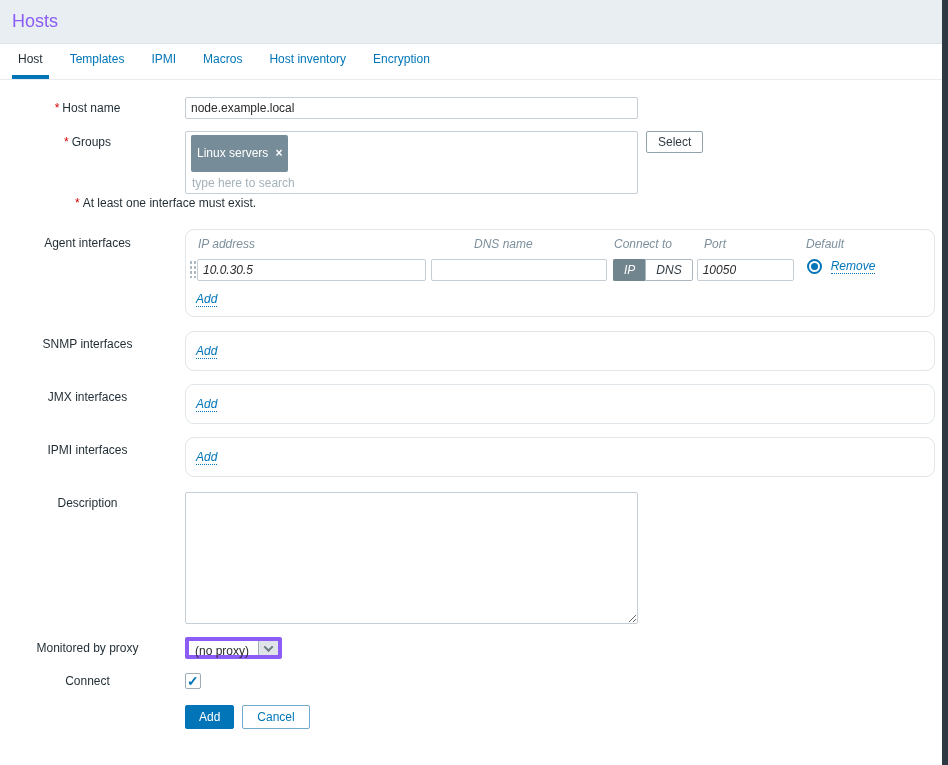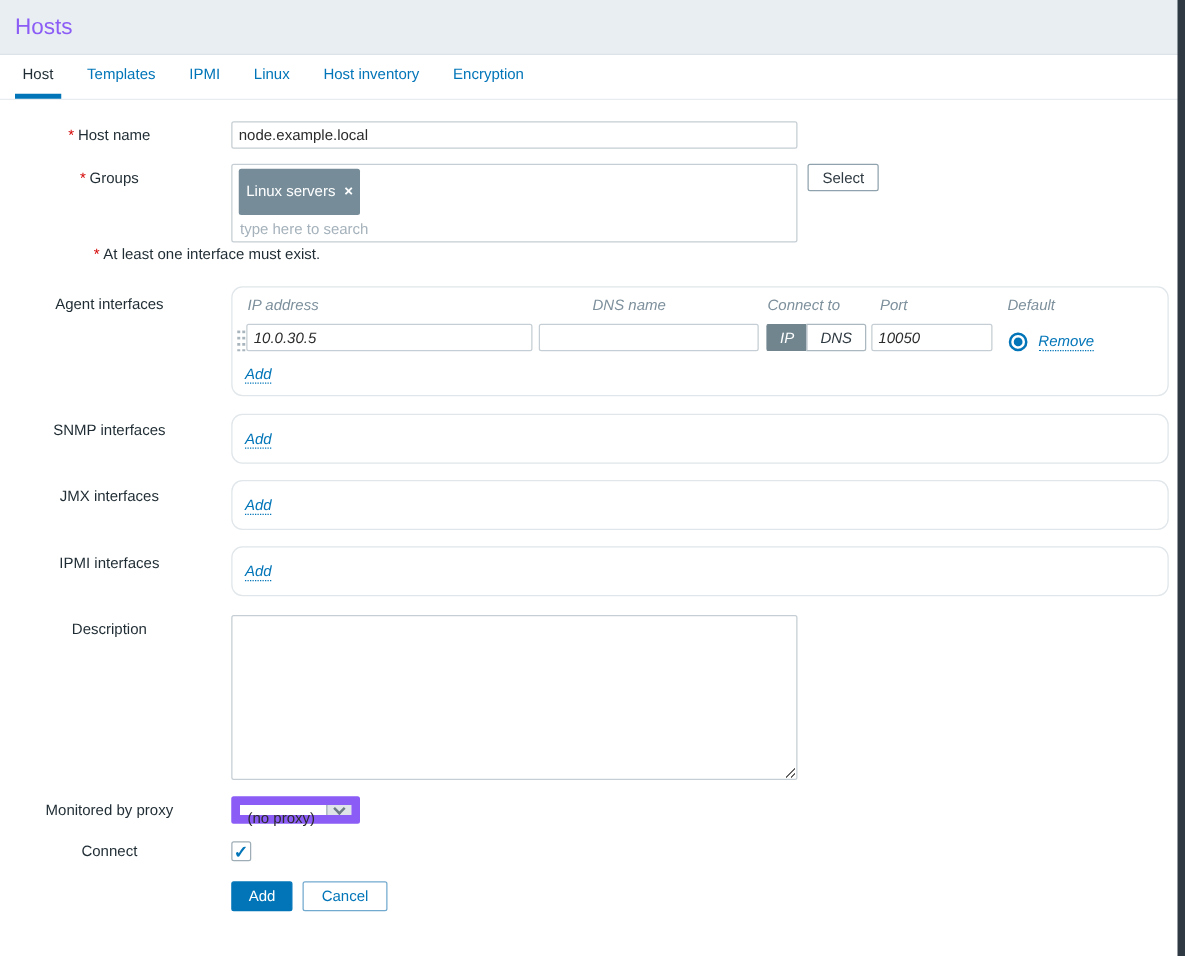--- a/index.html
+++ b/index.html
@@ -48,21 +48,21 @@
 
   .note-row { margin:-5px 0 19px 75px; color:#1f2c33; }
 
   
   .iface-box { width:750px; border:1px solid #e0e6ea; border-radius:9px; background:#fff;font-style:italic; }
   .iface-box.agent { padding:7px 10px 9px 3px; }
   .iface-box.empty { height:40px; display:flex; align-items:center; padding-left:10px; }
   .iface-headers { position:relative; height:14px; color:#7d909c; margin-bottom:8px; }
   .iface-headers span { position:absolute; top:0; white-space:nowrap; }
   .h-ip { left:9px; } .h-dns { left:285px; } .h-conn { left:425px; } .h-port { left:515px; } .h-def { left:617px; }
-  .iface-row { display:flex; align-items:flex-end; }
+  .iface-row { display:flex; align-items:flex-start; }
   .drag-handle {
     width:8px; height:19px; margin:0 0 0 0; cursor:move;
     background-image: radial-gradient(circle, #a8b5bd 1.1px, rgba(0,0,0,0) 1.3px);
     background-size:4px 5px; background-position:0 1px;
   }
   .toggle { display:inline-flex; margin-left:6px; border-radius:2px; }
   .seg { height:22px; padding:0 10px; display:flex; align-items:center; border:1px solid #acb8c0; background:#fff; color:#2f3a42; cursor:pointer; }
   .seg:first-child { border-radius:2px 0 0 2px; border-right:none; }
   .seg:last-child { border-radius:0 2px 2px 0; }
   .seg.selected { background:#71858f; border-color:#71858f; color:#fff; }
@@ -72,21 +72,21 @@
   .radio.checked::after { content:""; position:absolute; left:2px; top:2px; width:7px; height:7px; border-radius:50%; background:#0275b8; }
 
   .link-action { color:#0275b8; border-bottom:1px dotted #0275b8; cursor:pointer; line-height:14px; white-space:nowrap; }
   .add-link { display:inline-block; margin:11px 0 0 7px; }
   .iface-box.empty .link-action { margin:0; }
 
   
   .tarea { width:453px; height:132px; border:1px solid #c5ced4; border-radius:2px; font:inherit; color:#2b2b2b; padding:3px 5px; outline:none; resize:both; }
 
   
-  .zselect { display:inline-flex; height:22px; border:7px solid #8b5cf6; border-radius:2px; background:#fff; cursor:pointer; }
+  .zselect { display:inline-flex; height:22px; border:4px solid #8b5cf6; border-radius:2px; background:#fff; cursor:pointer; }
   .zselect-value { padding:0 9px 0 6px; line-height:20px; color:#2b2b2b; }
   .zselect-btn { width:20px; background:#dfe4e8; border-left:1px solid #9fadb6; display:flex; align-items:center; justify-content:center; }
   .chev { width:7px; height:7px; border-right:2px solid #6b7a85; border-bottom:2px solid #6b7a85; transform:rotate(45deg) translate(-1px,-1px); }
 
   
   .checkbox { width:16px; height:16px; border:1px solid #9fadb6; border-radius:2px; background:#fff; position:relative; cursor:pointer; }
   .checkbox.checked::after { content:"\2713"; position:absolute; left:1px; top:-1px; color:#0275b8; font-weight:bold; font-size:14px; line-height:16px; }
 
   
   .actions { margin-left:185px; margin-top:16px; display:flex; }
@@ -105,21 +105,21 @@
   <div class="right-strip"></div>
 
   <div class="header">
     <span class="page-title">Hosts</span>
   </div>
 
   <div class="tabbar">
     <span class="tab active">Host</span>
     <span class="tab">Templates</span>
     <span class="tab">IPMI</span>
-    <span class="tab">Linux</span>
+    <span class="tab">Macros</span>
     <span class="tab">Host inventory</span>
     <span class="tab">Encryption</span>
   </div>
 
   <div class="form">
 
     <div class="frow">
       <div class="flabel"><span class="req">*</span><span>Host name</span></div>
       <div class="ffield">
         <input class="tinput" type="text" value="node.example.local" style="">

